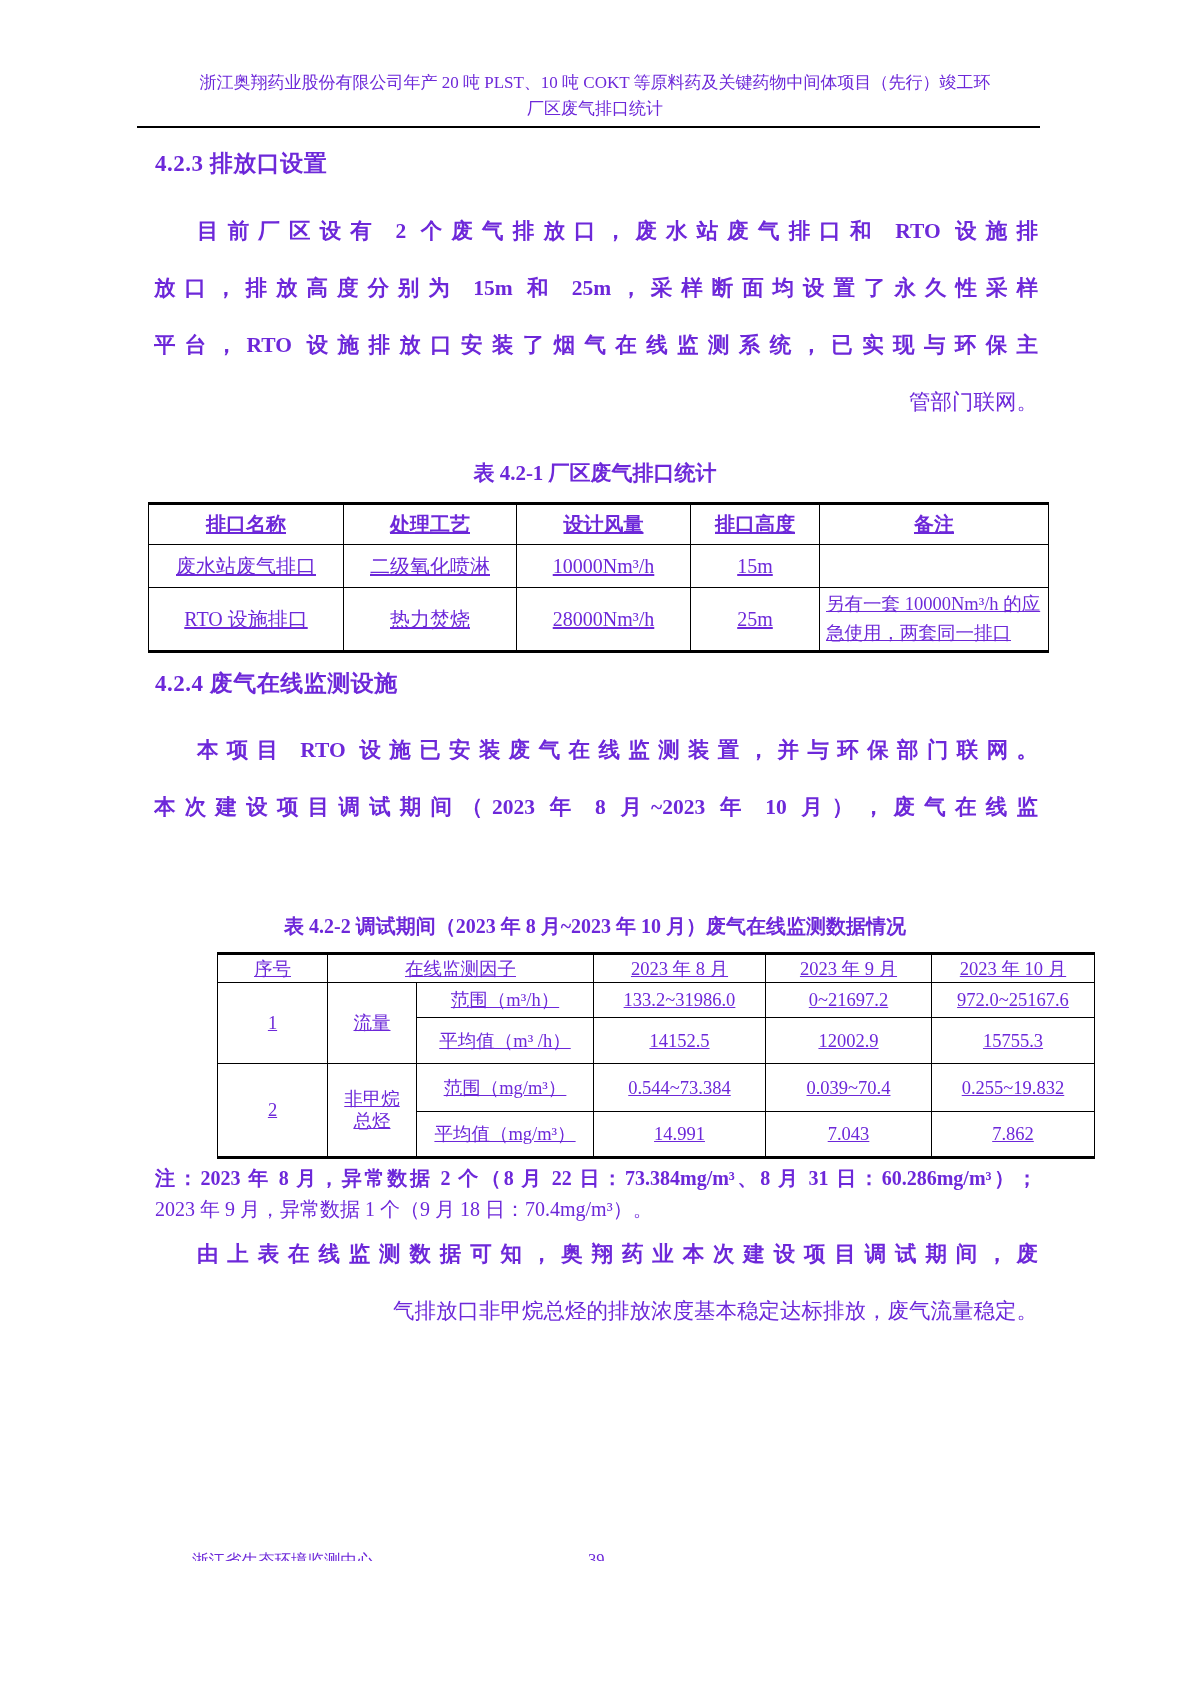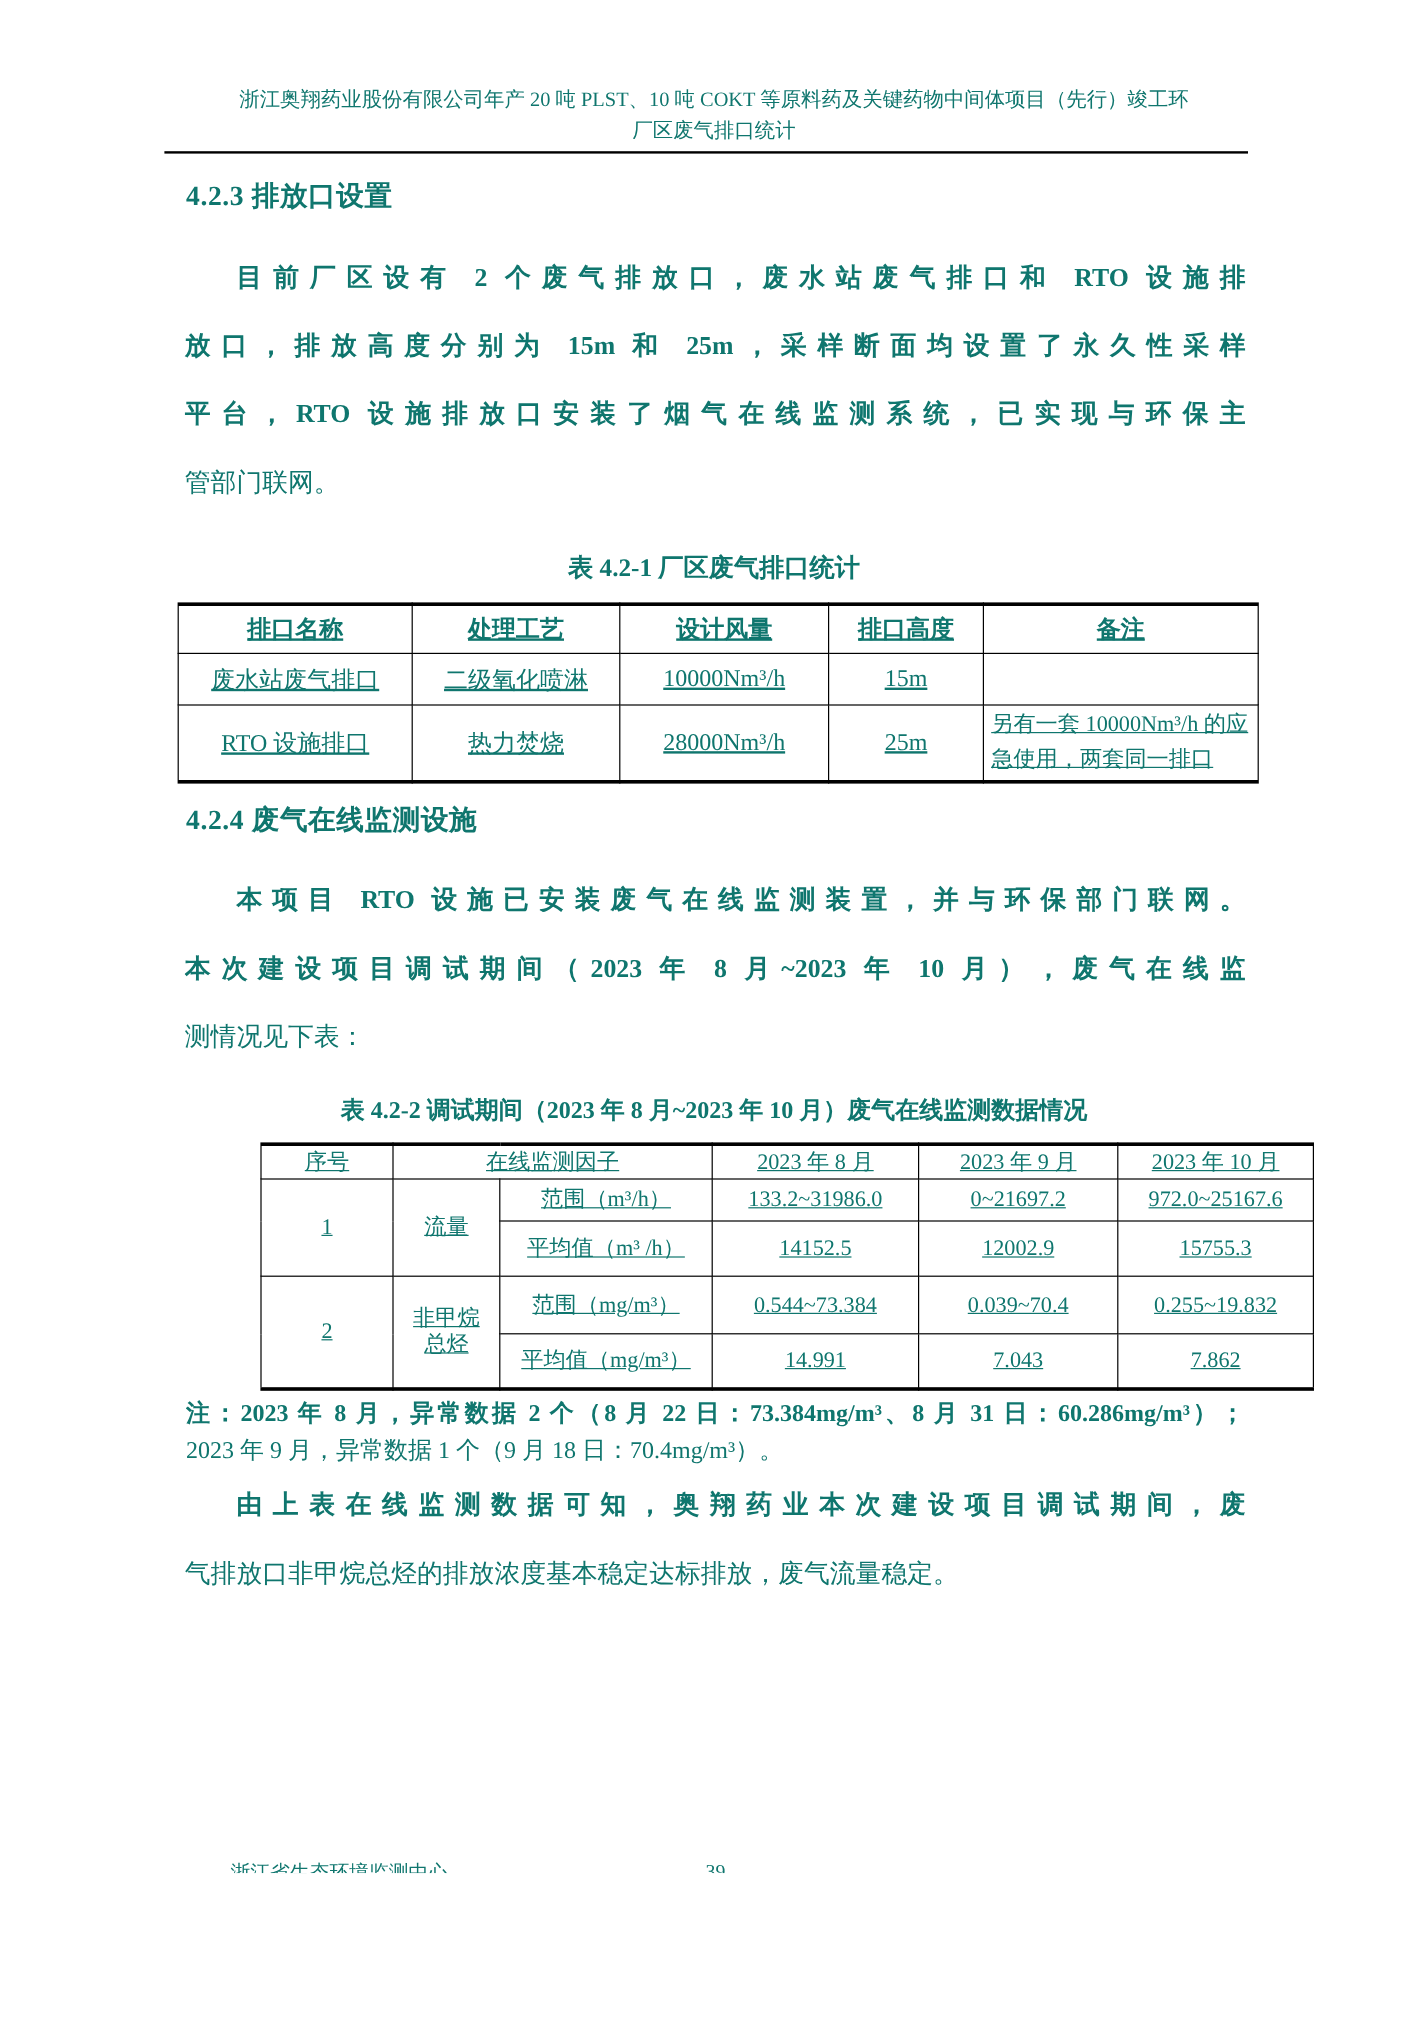--- a/index.html
+++ b/index.html
@@ -2,21 +2,21 @@
 <html><head>
 <meta charset="utf-8">
 <style>
   * { margin: 0; padding: 0; box-sizing: border-box; }
   html, body { background: #ffffff; }
   .page {
     position: relative;
     width: 1190px;
     height: 1561px;
     background: #ffffff;
-    color: #0f766e;
+    color: #6d28d9;
     font-family: "Liberation Serif", "DejaVu Serif", serif;
     overflow: hidden;
     margin: 0 auto;
   }
   .abs { position: absolute; }
 
   
   .hdr {
     top: 70px; left: 140px; width: 910px;
     text-align: center;
@@ -37,20 +37,21 @@
   #h423 { top: 148px; left: 155px; }
   #h424 { top: 668px; left: 155px; }
 
   
   .para { left: 154px; width: 884px; font-size: 21.5px; }
   .pline {
     height: 57px;
     line-height: 57px;
     overflow: hidden;
     white-space: nowrap;
+    text-align: right;
   }
   .jl { text-align: justify; text-align-last: justify; font-weight: bold; }
   .ind { text-indent: 43px; }
   #p423 { top: 203px; }
   #p424 { top: 722px; }
   #closing { top: 1226px; }
 
   
   .tbl-title {
     left: 152px; width: 886px;
@@ -160,21 +161,20 @@
         <td class="remark">另有一套 10000Nm³/h 的应急使用，两套同一排口</td>
       </tr>
     </tbody>
   </table>
 
   <div class="abs h1" id="h424">4.2.4 废气在线监测设施</div>
 
   <div class="abs para" id="p424">
     <div class="pline jl ind">本项目 RTO 设施已安装废气在线监测装置，并与环保部门联网。</div>
     <div class="pline jl">本次建设项目调试期间（2023 年 8 月~2023 年 10 月），废气在线监</div>
-    <div class="pline">测情况见下表：</div>
   </div>
 
   <div class="abs tbl-title" id="title2">表 4.2-2 调试期间（2023 年 8 月~2023 年 10 月）废气在线监测数据情况</div>
 
   <table class="abs" id="table2">
     <colgroup>
       <col style="width:110px">
         <col style="width:89px">
         <col style="width:177px">
         <col style="width:172px">

